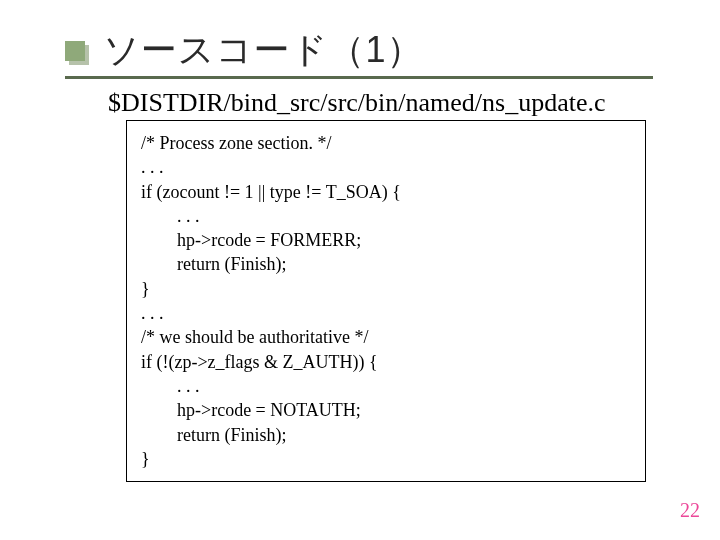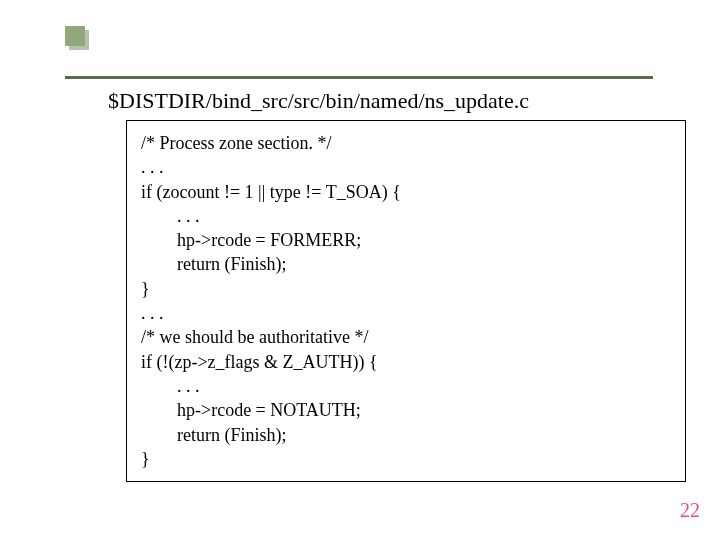--- a/index.html
+++ b/index.html
@@ -58,28 +58,28 @@
     left: 65px;
     top: 76px;
     width: 588px;
     height: 0;
     border-top: 3px solid #596a4e;
   }
   .subtitle {
     position: absolute;
     left: 108px;
     top: 88px;
-    font-size: 22px;
+    font-size: 26px;
     color: #000;
   }
   .code-box {
     position: absolute;
     left: 126px;
     top: 120px;
-    width: 560px;
+    width: 520px;
     box-sizing: border-box;
     border: 1.5px solid #000;
     background: #fff;
     padding: 10px 0 10px 14px;
   }
   .code {
     font-family: "Times New Roman", serif;
     font-size: 18px;
     line-height: 1.35;
     white-space: pre;
@@ -97,20 +97,21 @@
 </head>
 <body>
 
 <div class="slide">
 
   <div class="title-row">
     <div class="bullet">
       <div class="shadow"></div>
       <div class="sq"></div>
     </div>
+    <div class="title-text">ソースコード（1）</div>
   </div>
 
   <div class="title-rule"></div>
 
   <div class="subtitle">$DISTDIR/bind_src/src/bin/named/ns_update.c</div>
 
   <div class="code-box">
     <div class="code">/* Process zone section. */
 . . .
 if (zocount != 1 || type != T_SOA) {

